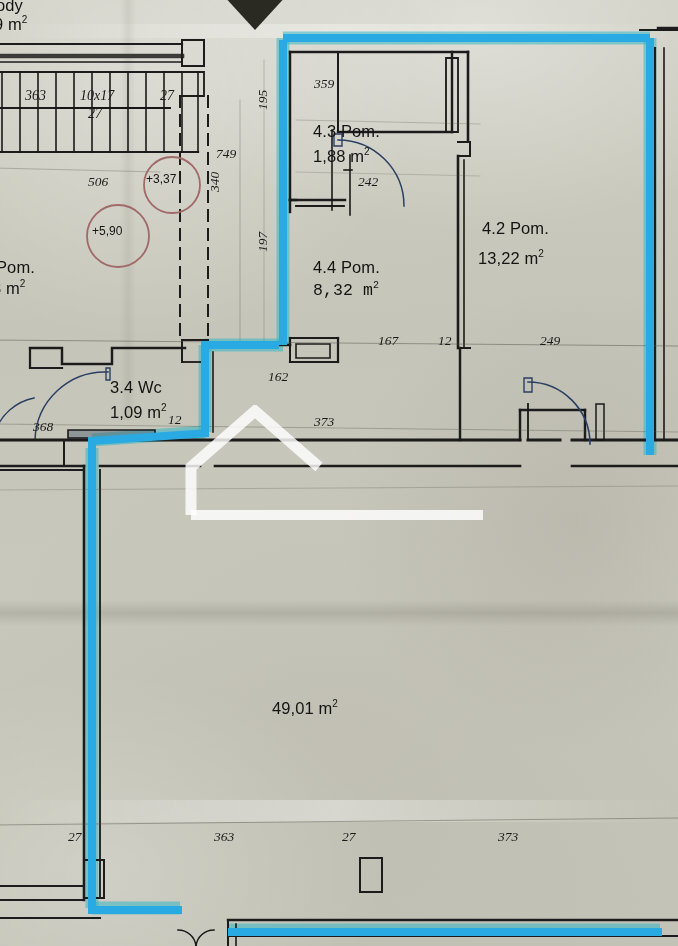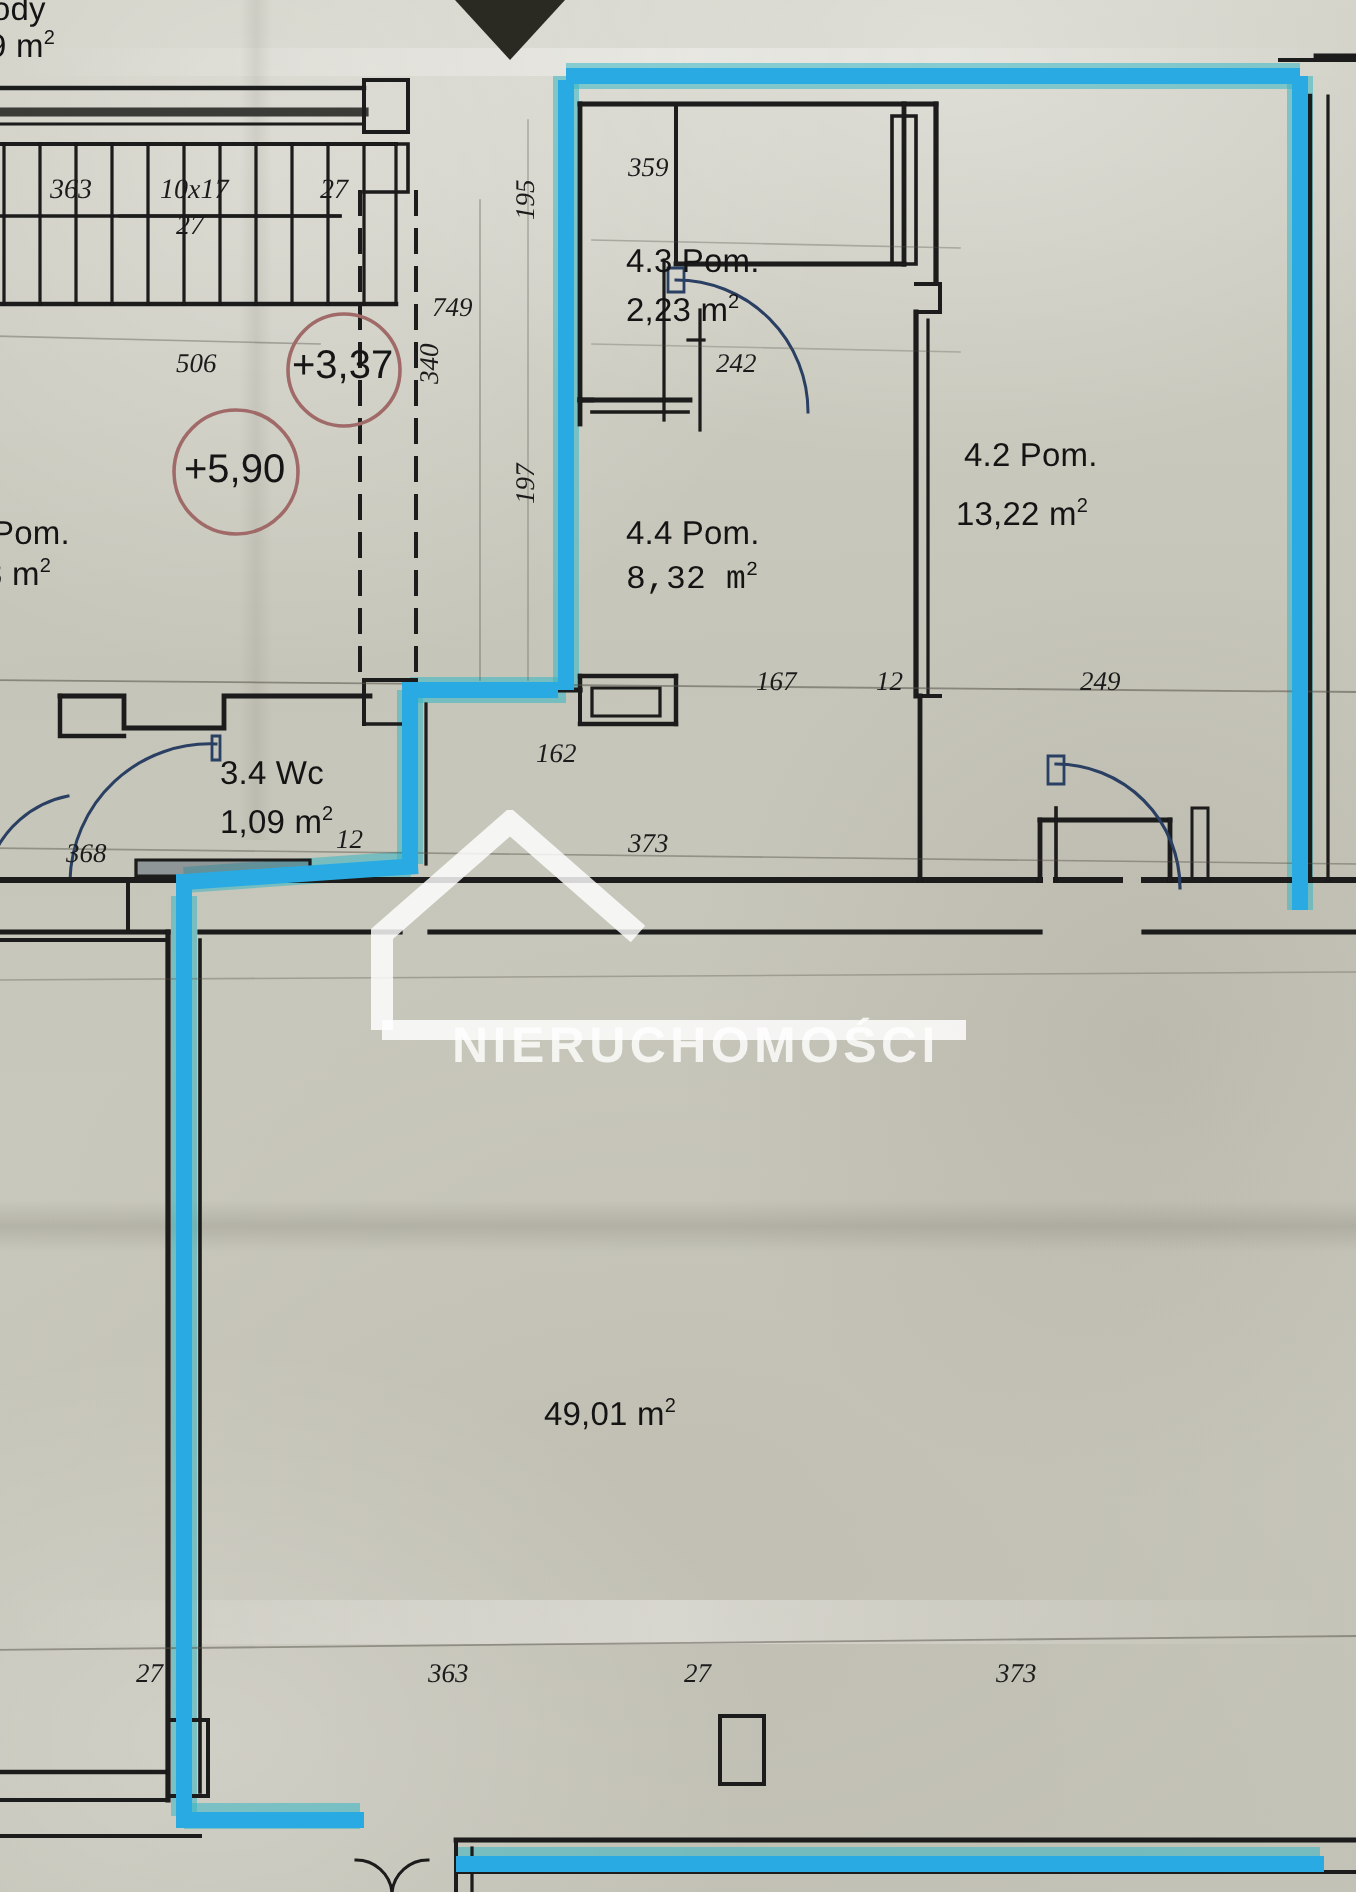--- a/index.html
+++ b/index.html
@@ -57,21 +57,21 @@
     font-family: "Liberation Serif", serif;
     font-style: italic;
     font-size: 13.5px;
     white-space: nowrap;
   }
   .dim-v { transform-origin: left top; }
   .elev {
     position: absolute;
     color: #151515;
     font-family: "Liberation Sans", sans-serif;
-    font-size: 20px;
+    font-size: 12px;
     white-space: nowrap;
   }
   .stair-lbl {
     position: absolute;
     color: #1b1b1b;
     font-family: "Liberation Serif", serif;
     font-style: italic;
     font-size: 14px;
     white-space: nowrap;
   }
@@ -293,31 +293,30 @@
       <path d="M 88,910 L 182,910"></path>
       <path d="M 228,932 L 662,932"></path>
     </g>
   </svg>
 
   <div id="watermark">
     <svg width="330" height="160" style="position:absolute;left:0;top:0;">
       <path d="M 8,110 L 8,62 L 72,6 L 136,62" fill="none" stroke="rgba(255,255,255,0.82)" stroke-width="11" stroke-linejoin="miter"></path>
       <path d="M 8,110 L 300,110" stroke="rgba(255,255,255,0.82)" stroke-width="10"></path>
     </svg>
-    <div id="wm-text">NIERUCHOMOŚCI</div>
   </div>
 
   <div class="lbl room-name" style="left:-4px;top:-4px;"><span>ody</span></div>
   <div class="lbl room-area" style="left:-6px;top:14px;"><span>9 m</span><sup>2</sup></div>
 
   <div class="lbl room-name" style="left:-4px;top:258px;"><span>Pom.</span></div>
   <div class="lbl room-area" style="left:-8px;top:278px;"><span>8 m</span><sup>2</sup></div>
 
   <div class="lbl room-name" style="left:313px;top:122px;"><span>4.3 Pom.</span></div>
-  <div class="lbl room-area" style="left:313px;top:146px;"><span>2,23 m</span><sup>2</sup></div>
+  <div class="lbl room-area" style="left:313px;top:146px;"><span>1,88 m</span><sup>2</sup></div>
 
   <div class="lbl room-name" style="left:482px;top:219px;"><span>4.2 Pom.</span></div>
   <div class="lbl room-area" style="left:478px;top:248px;"><span>13,22 m</span><sup>2</sup></div>
 
   <div class="lbl room-name" style="left:313px;top:258px;"><span>4.4 Pom.</span></div>
   <div class="lbl room-area" style="left:313px;top:280px;font-family:Liberation Mono, monospace;"><span>8,32 m</span><sup>2</sup></div>
 
   <div class="lbl room-name" style="left:110px;top:378px;"><span>3.4 Wc</span></div>
   <div class="lbl room-area" style="left:110px;top:402px;"><span>1,09 m</span><sup>2</sup></div>
 

